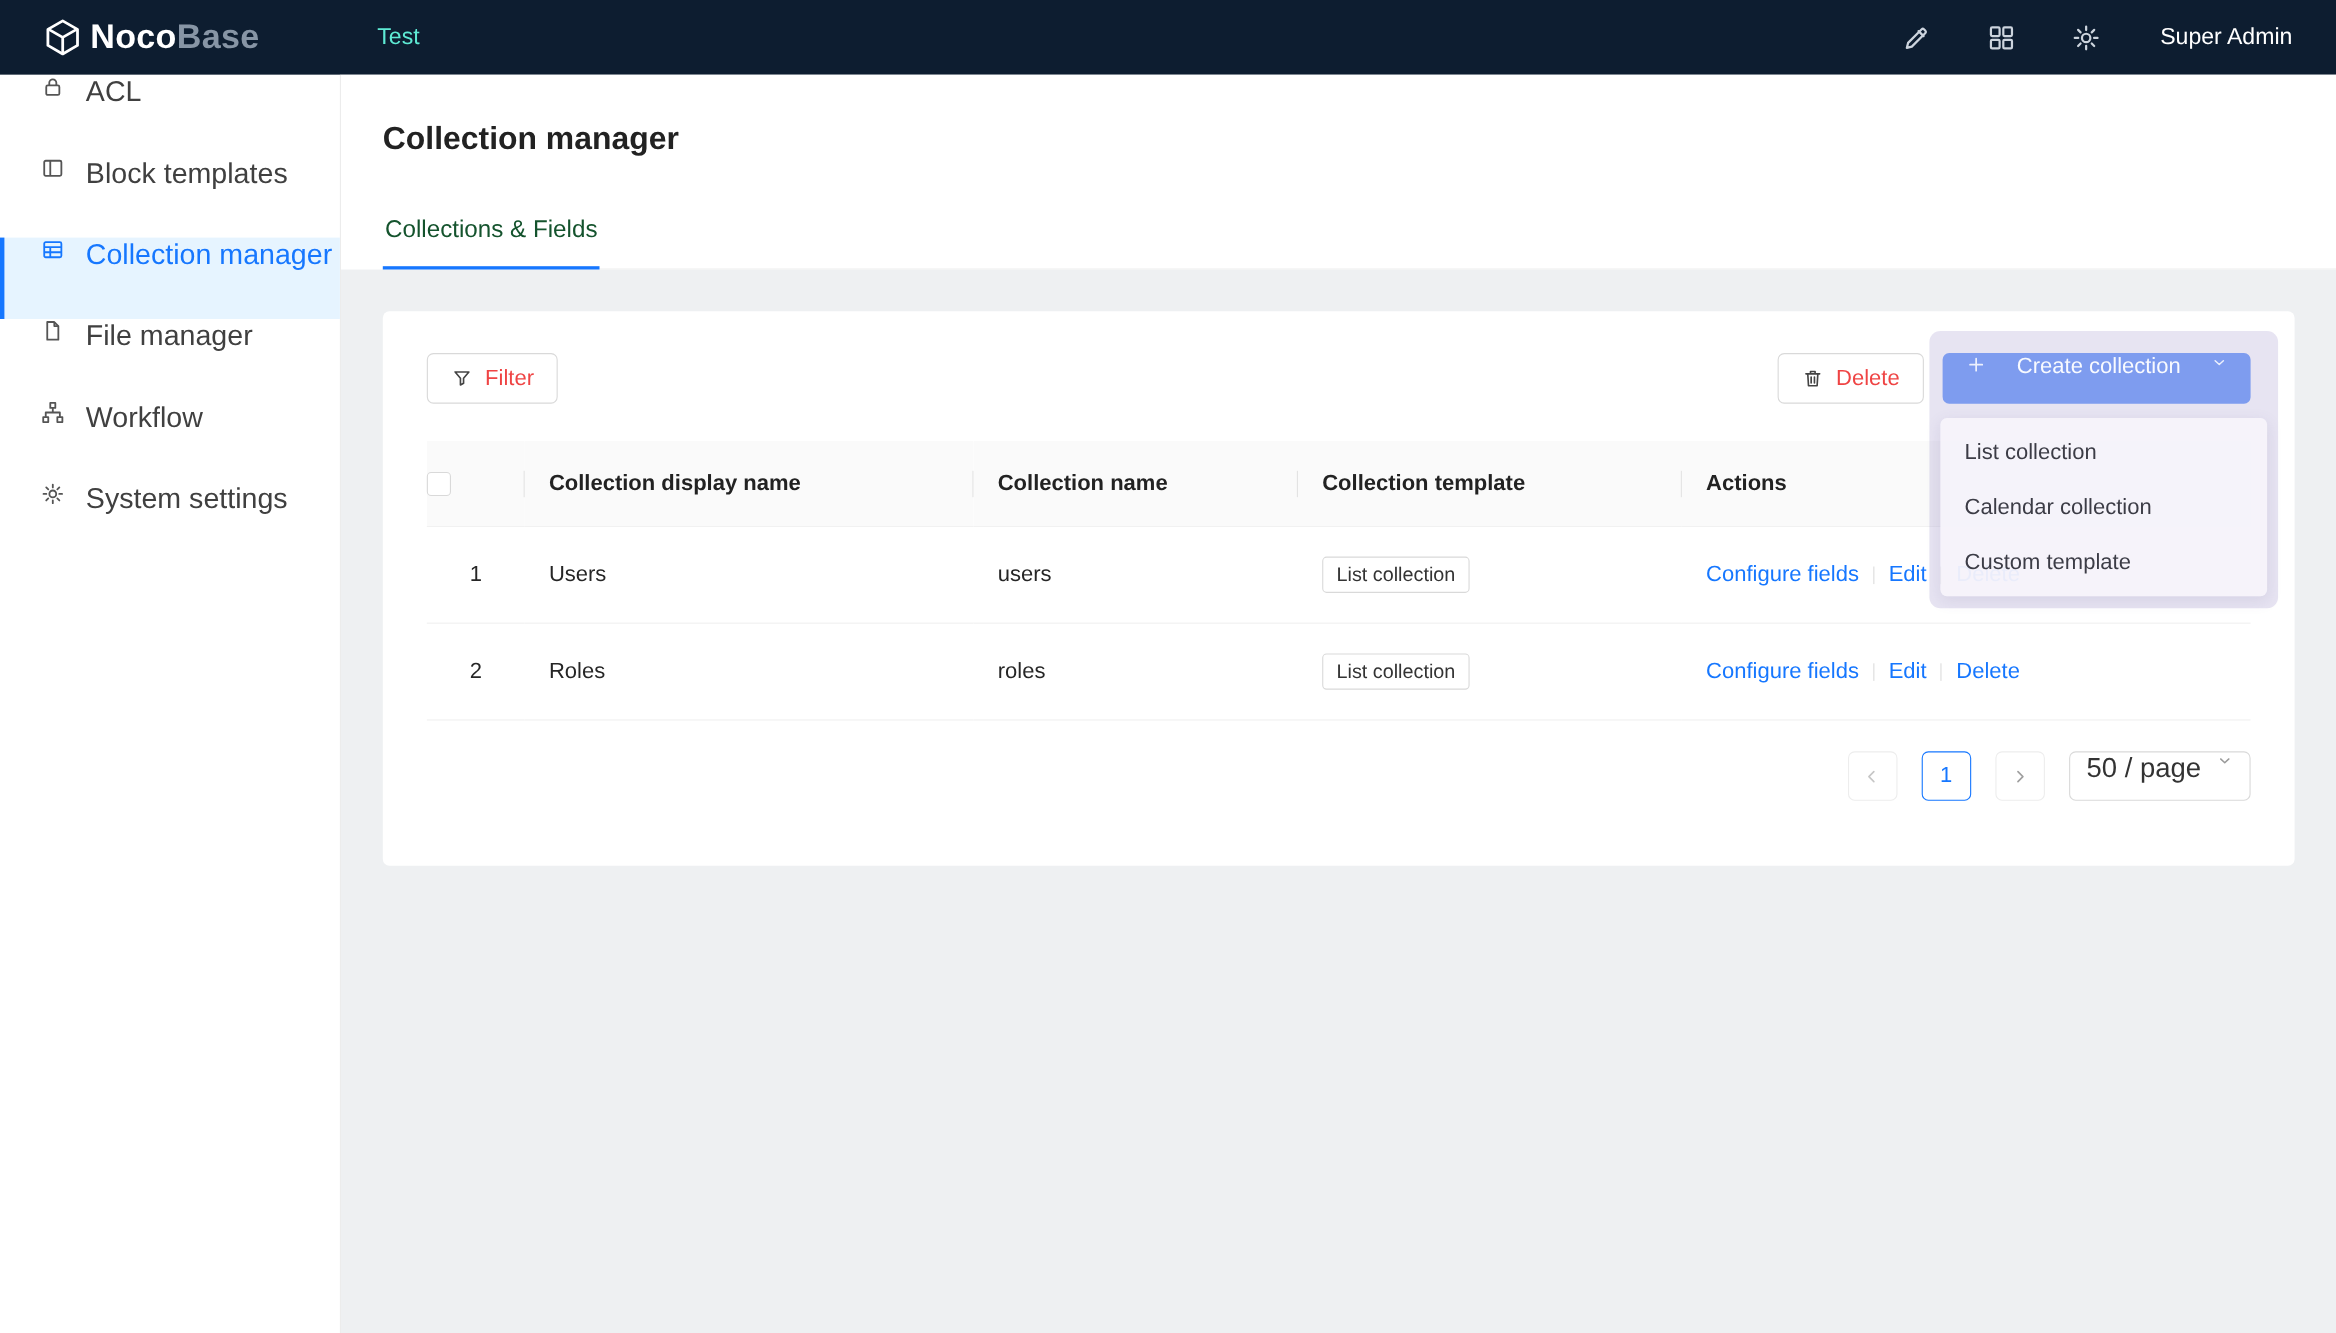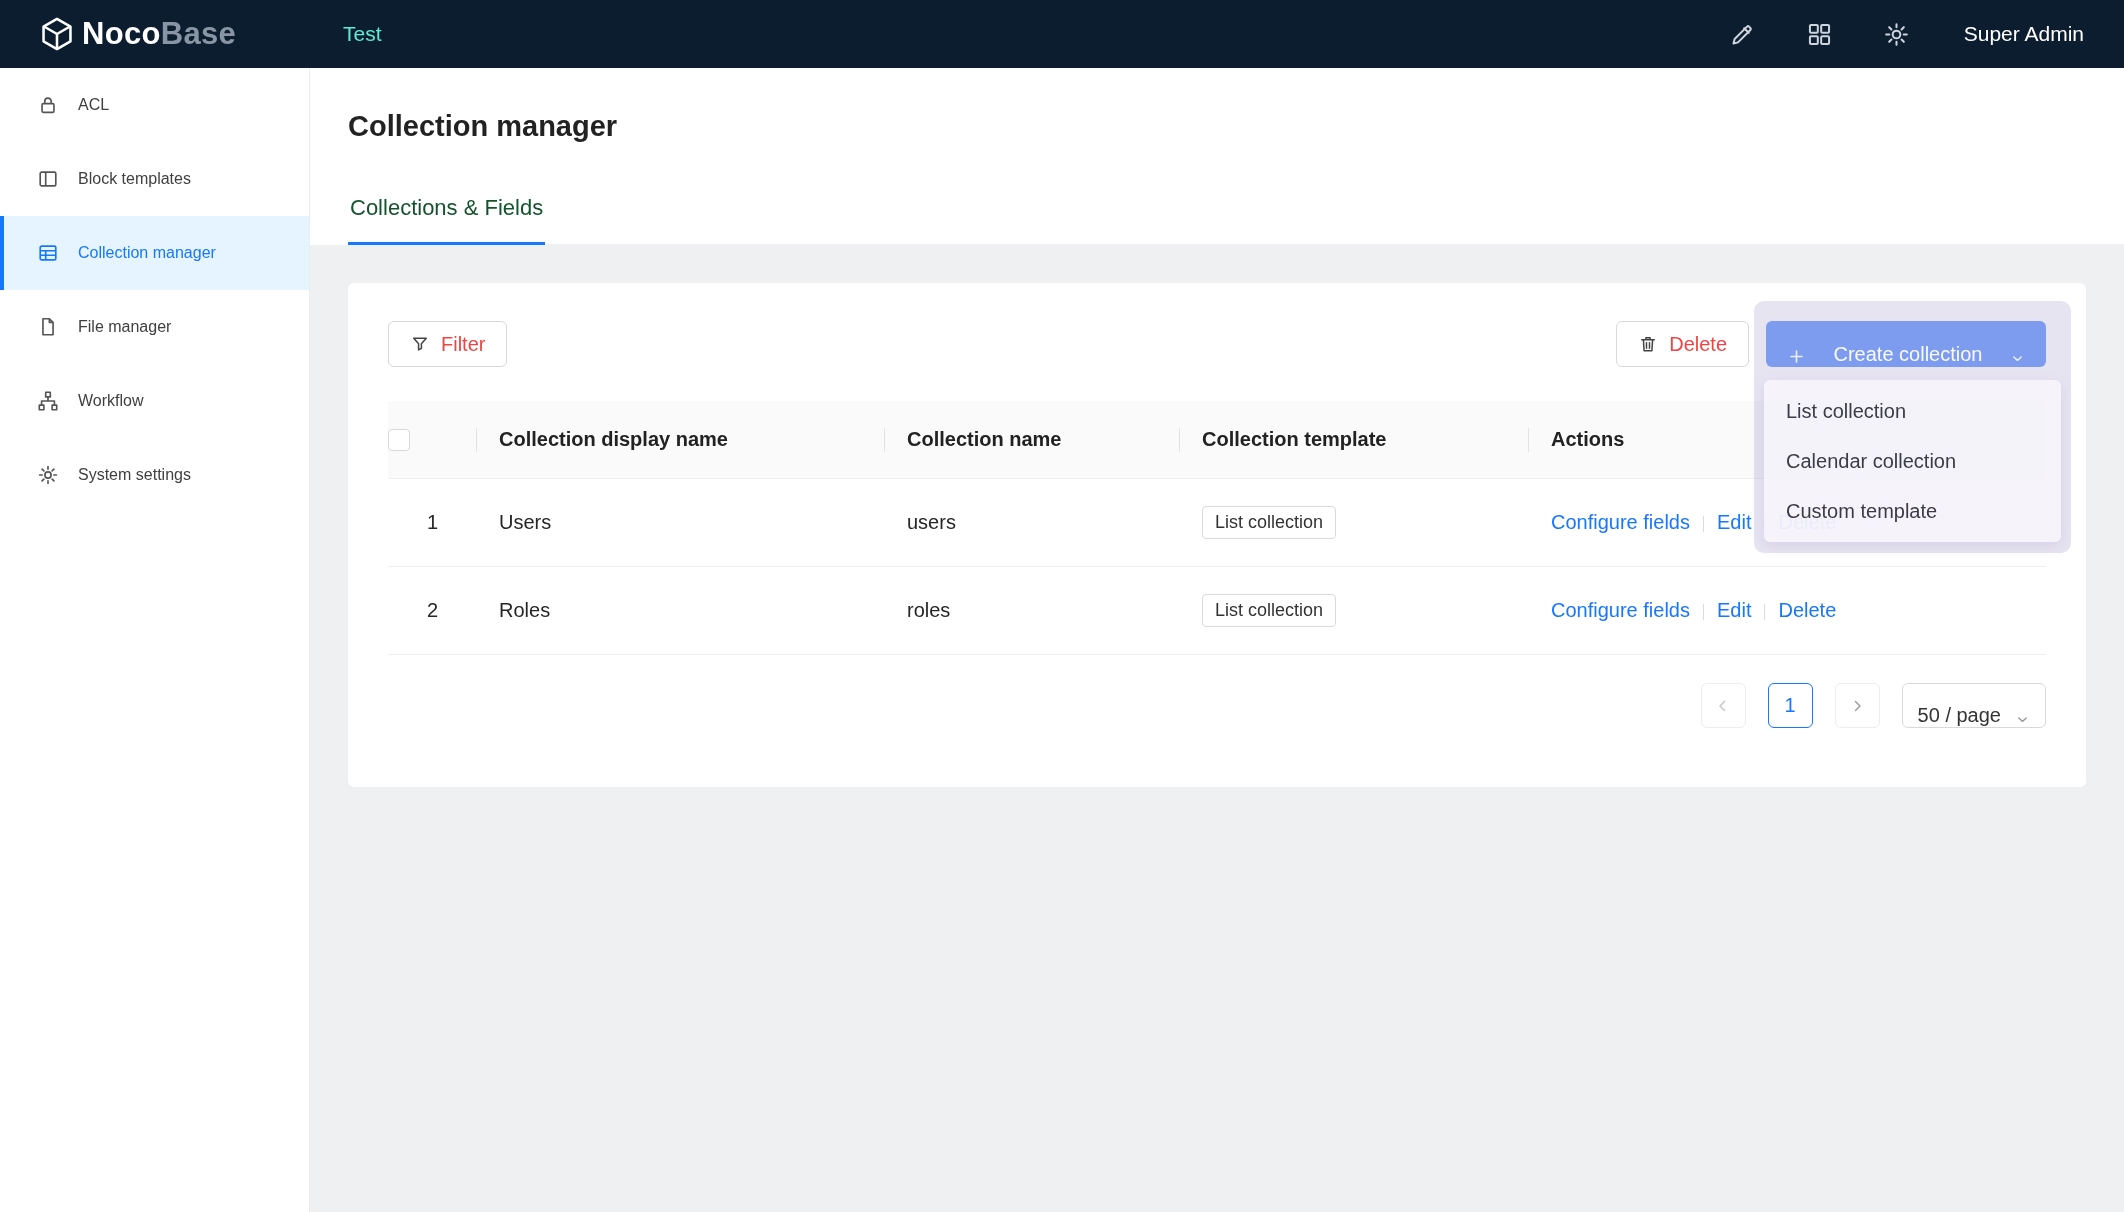--- a/index.html
+++ b/index.html
@@ -12,21 +12,21 @@
   .brand{font-size:31px;font-weight:700;color:#fff;letter-spacing:.3px;white-space:nowrap;}
   .brand .lt{color:#8795a5;}
   .top-menu{font-size:21px;color:#5eead4;margin-left:40px;cursor:pointer;}
   .top-right{margin-left:auto;display:flex;align-items:center;gap:50px;}
   .top-icon{color:#ccd4dd;display:flex;cursor:pointer;}
   .user{font-size:21px;color:#fff;margin-left:4px;cursor:pointer;white-space:nowrap;}
 
   
   .layout{display:flex;height:1144px;}
   .sidebar{width:310px;background:#fff;border-right:1px solid #ececec;box-sizing:border-box;flex:none;}
-  .side-item{height:74px;display:flex;align-items:center;gap:19px;padding-left:33px;font-size:16px;color:#404040;cursor:pointer;border-left:4px solid transparent;box-sizing:border-box;}
+  .side-item{height:74px;display:flex;gap:19px;padding-left:33px;font-size:26px;color:#404040;cursor:pointer;border-left:4px solid transparent;box-sizing:border-box;}
   .side-item svg{color:#555;flex:none;}
   .side-item.active{background:#e6f4ff;color:#1677ff;border-left-color:#1677ff;}
   .side-item.active svg{color:#1677ff;}
 
   .main{flex:1;display:flex;flex-direction:column;background:#eef0f2;min-width:0;}
   .page-head{background:#fff;padding-left:38px;}
   .page-title{margin:0;padding-top:42px;font-size:29px;font-weight:700;color:#222;}
   .tabs{margin-top:52px;border-bottom:1px solid #f0f0f0;}
   .tab{display:inline-block;padding:0 2px 21px;font-size:22px;color:#14532d;border-bottom:3px solid #1677ff;margin-bottom:-1px;cursor:pointer;text-align:right;}
 
@@ -48,26 +48,26 @@
   .checkbox{display:inline-block;width:20px;height:20px;border:1px solid #d9d9d9;border-radius:4px;background:#fff;vertical-align:middle;cursor:pointer;}
   .tag{display:inline-block;border:1px solid #d9d9d9;border-radius:4px;background:#fff;padding:5px 12px;font-size:18px;color:#333;}
   .actions a{color:#1677ff;text-decoration:none;cursor:pointer;}
   .action-sep{display:inline-block;width:1px;height:16px;background:#dcdcdc;margin:0 13px;vertical-align:middle;}
 
   
   .pagination{display:flex;align-items:center;justify-content:flex-end;gap:22px;margin-top:28px;}
   .pg-btn{width:43px;height:43px;display:flex;align-items:center;justify-content:center;border:1px solid #ededed;background:#fff;border-radius:6px;color:#c6c6c6;cursor:pointer;}
   .pg-btn.next{color:#9f9f9f;}
   .pg-current{width:43px;height:43px;display:flex;align-items:center;justify-content:center;border:1px solid #1677ff;color:#1677ff;background:#fff;border-radius:6px;font-size:20px;cursor:pointer;}
-  .pg-size{height:43px;display:flex;align-items:flex-end;gap:14px;border:1px solid #d9d9d9;border-radius:6px;background:#fff;padding:0 15px;font-size:20px;color:#333;cursor:pointer;}
+  .pg-size{height:43px;display:flex;align-items:flex-start;gap:14px;border:1px solid #d9d9d9;border-radius:6px;background:#fff;padding:0 15px;font-size:25px;color:#333;cursor:pointer;}
   .pg-size svg{color:#9a9a9a;}
 
   
   .create-overlay{position:absolute;top:18px;right:15px;width:317px;height:252px;background:rgba(177,167,213,0.30);border-radius:10px;z-index:5;}
-  .create-btn{position:absolute;top:20px;left:12px;width:280px;height:46px;background:#7e9cef;border:none;border-radius:6px;color:rgba(255,255,255,0.95);font-size:20px;display:flex;align-items:flex-end;justify-content:center;gap:28px;cursor:pointer;font-family:inherit;}
+  .create-btn{position:absolute;top:20px;left:12px;width:280px;height:46px;background:#7e9cef;border:none;border-radius:6px;color:rgba(255,255,255,0.95);font-size:20px;display:flex;align-items:flex-start;justify-content:center;gap:28px;cursor:pointer;font-family:inherit;}
   .create-btn svg{color:rgba(255,255,255,0.85);}
   .create-menu{position:absolute;top:79px;left:10px;width:297px;background:rgba(246,244,251,0.93);border-radius:6px;padding:6px 0;box-shadow:0 4px 14px rgba(90,80,140,0.12);}
   .menu-item{height:50px;display:flex;align-items:center;padding-left:22px;font-size:20px;color:#3c3c46;cursor:pointer;}
 </style>
 </head>
 <body>
 
 <div class="app">
 
   <header class="topbar">

